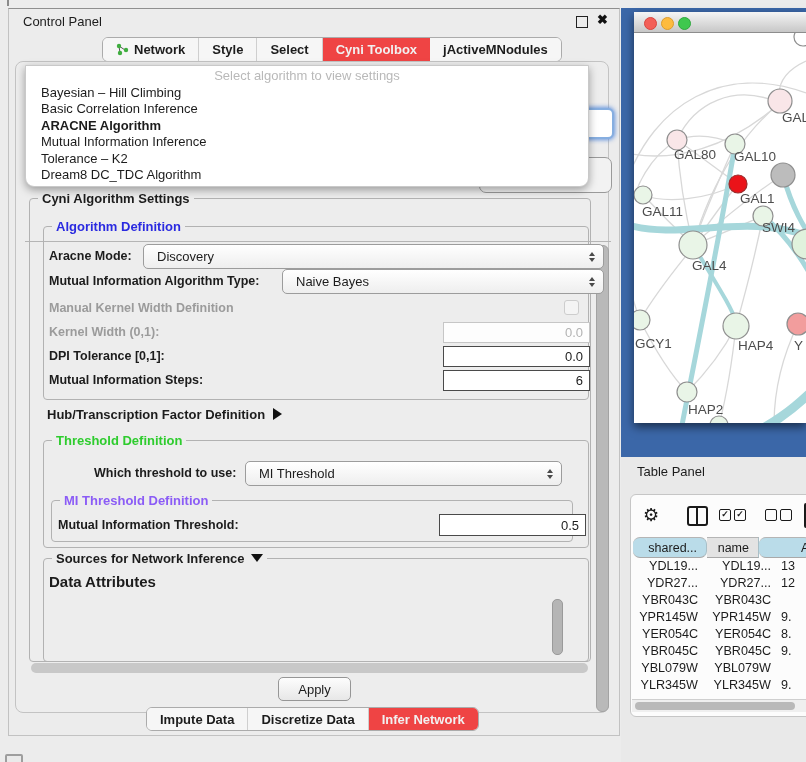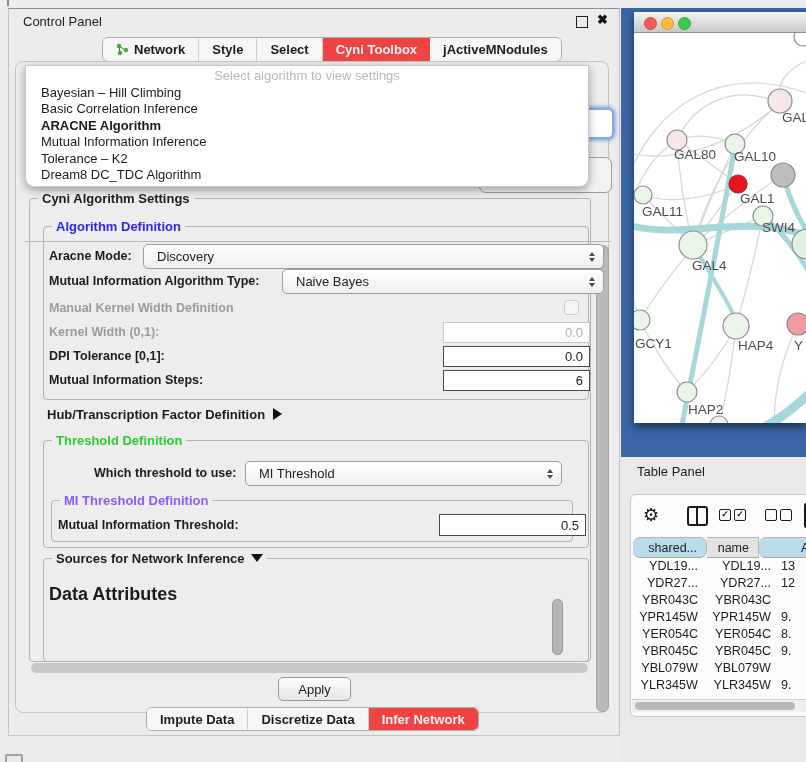--- a/index.html
+++ b/index.html
@@ -190,21 +190,21 @@
         <span class="legend" style="color:#8b5cf6;">MI Threshold Definition</span>
       </div>
       <div class="lbl" style="left:42px;top:456px;">Mutual Information Threshold:</div>
       <div class="input" style="left:423px;top:452px;width:133px;height:20px;">
           <span>0.5</span>
         </div>
 
       <div class="groupbox" style="left:27px;top:496px;width:544px;height:102px;">
         <span class="legend"><span>Sources for Network Inference</span><span class="tri-down"></span></span>
       </div>
-      <div class="lbl" style="left:33px;top:522px;font-size:18px;">Data Attributes</div>
+      <div class="lbl" style="left:33px;top:511px;font-size:15px;">Data Attributes</div>
       <div class="listthumb" style="left:536px;top:537px;"></div>
 
       <div class="hscroll" style="left:15px;top:601px;width:557px;"></div>
       <div class="applybtn" style="left:262px;top:615px;width:71px;height:22px;">
           <span>Apply</span>
         </div>
     </div>
 
     <div class="btabs">
       <div class="tab">

